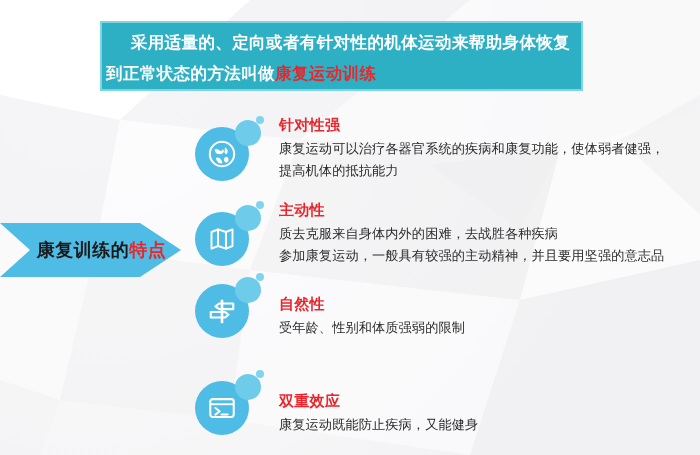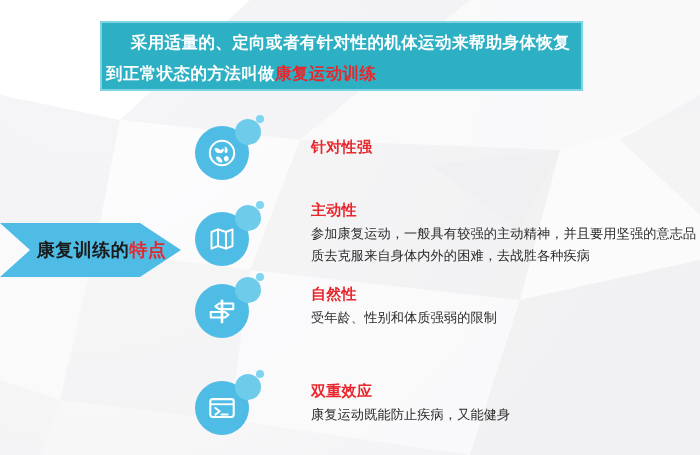--- a/index.html
+++ b/index.html
@@ -67,22 +67,21 @@
     white-space:nowrap;
   }
   #left-label .label-accent { color:#e8262c; }
 
   
   .feature-row {
     position:absolute;
     left:195px;
     width:500px;
     display:flex;
-    align-items:center;
-    gap:32px;
+    align-items:flex-end;
   }
   .feature-row.r1 { top:115px; }
   .feature-row.r2 { top:200px; }
   .feature-row.r3 { top:273px; }
   .feature-row.r4 { top:370px; }
 
   
   .icon-cluster {
     position:relative;
     width:72px; height:66px;
@@ -185,42 +184,44 @@
           <path d="M8 11 q3 -1 5 1 t4 -1 q2 2 0 4 t-4 1 q-3 0 -4 -2 z" fill="#ffffff"></path>
           <path d="M19 9 q3 1 3 4 t-2 3 q-2 -1 -1 -4 z" fill="#ffffff"></path>
           <path d="M10 20 q3 -1 5 2 t1 4 q-3 1 -5 -2 t-1 -4 z" fill="#ffffff"></path>
           <path d="M20 19 q3 0 3 3 t-3 3 q-2 -1 -2 -3 t2 -3 z" fill="#ffffff"></path>
         </svg>
       </div>
     </div>
     <div class="feature-text">
       <div class="feature-title">针对性强</div>
       <div class="feature-body">
+        <span class="bl">康复运动可以治疗各器官系统的疾病和康复功能，使体弱者健强，</span>
+        <span class="bl">提高机体的抵抗能力</span>
       </div>
     </div>
   </div>
 
   <div class="feature-row r2">
     <div class="icon-cluster">
       <div class="circle-big"></div>
       <div class="circle-mid"></div>
       <div class="circle-dot"></div>
       <div class="glyph">
         <svg width="28" height="28" viewBox="0 0 32 32">
           <path d="M4 8 L11.5 5 L11.5 24 L4 27 Z" fill="none" stroke="#ffffff" stroke-width="2.2" stroke-linejoin="round"></path>
           <path d="M11.5 5 L20.5 8 L20.5 27 L11.5 24 Z" fill="none" stroke="#ffffff" stroke-width="2.2" stroke-linejoin="round"></path>
           <path d="M20.5 8 L28 5 L28 24 L20.5 27 Z" fill="none" stroke="#ffffff" stroke-width="2.2" stroke-linejoin="round"></path>
         </svg>
       </div>
     </div>
     <div class="feature-text">
       <div class="feature-title">主动性</div>
       <div class="feature-body">
+        <span class="bl">质去克服来自身体内外的困难，去战胜各种疾病</span>
         <span class="bl">参加康复运动，一般具有较强的主动精神，并且要用坚强的意志品</span>
-        <span class="bl">质去克服来自身体内外的困难，去战胜各种疾病</span>
       </div>
     </div>
   </div>
 
   <div class="feature-row r3">
     <div class="icon-cluster">
       <div class="circle-big"></div>
       <div class="circle-mid"></div>
       <div class="circle-dot"></div>
       <div class="glyph">

